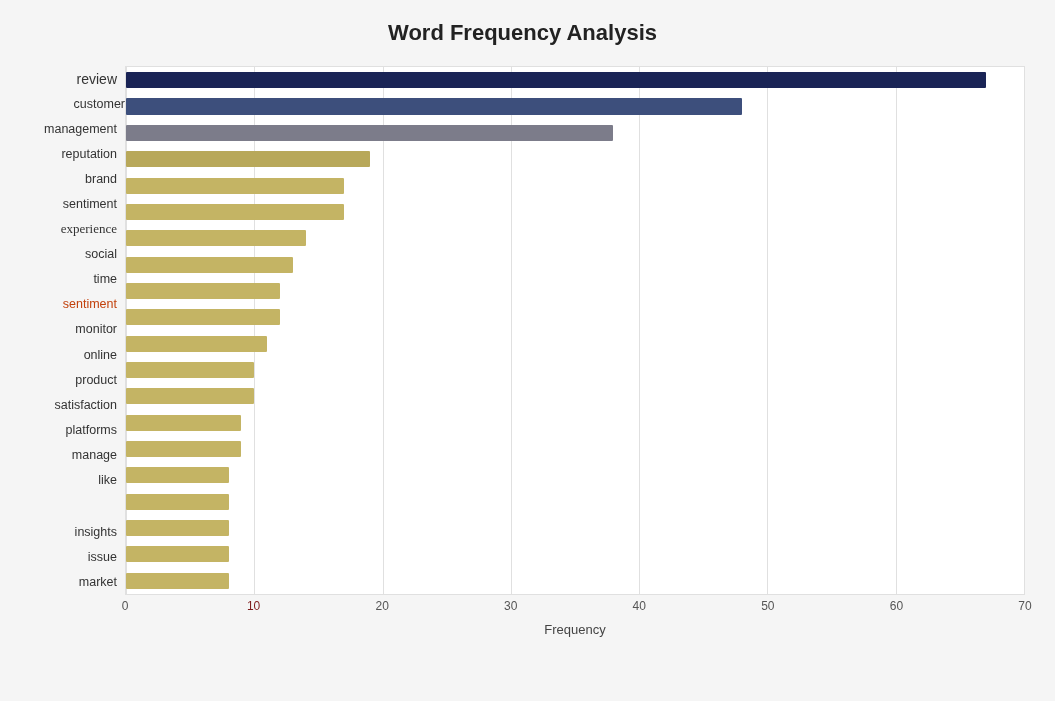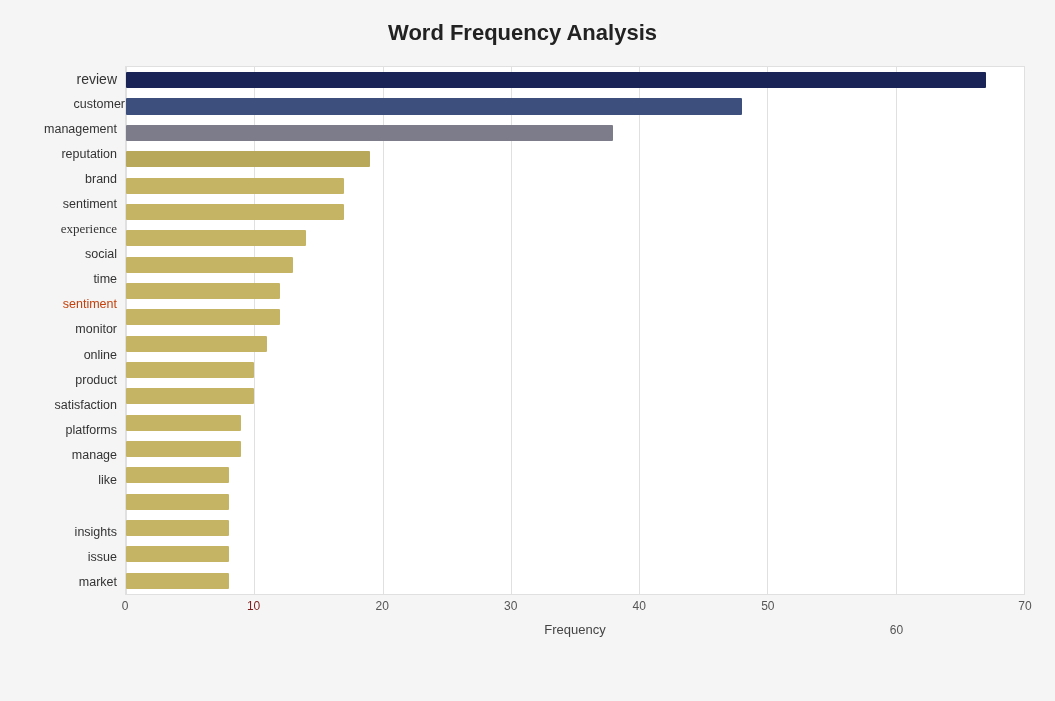--- a/index.html
+++ b/index.html
@@ -137,19 +137,19 @@
     </div>
 
     <div style="display:flex; flex-direction:column;">
       <div style="margin-left:105px; position:relative; height:25px;" id="x-axis-ticks">
           <div style="position: absolute; left: 0%; transform: translateX(-50%); font-size: 12px; color: rgb(85, 85, 85); top: 4px;">0</div>
           <div style="position: absolute; left: 14.2857%; transform: translateX(-50%); font-size: 12px; color: #7f1d1d; top: 4px;">10</div>
           <div style="position: absolute; left: 28.5714%; transform: translateX(-50%); font-size: 12px; color: rgb(85, 85, 85); top: 4px;">20</div>
           <div style="position: absolute; left: 42.8571%; transform: translateX(-50%); font-size: 12px; color: rgb(85, 85, 85); top: 4px;">30</div>
           <div style="position: absolute; left: 57.1429%; transform: translateX(-50%); font-size: 12px; color: rgb(85, 85, 85); top: 4px;">40</div>
           <div style="position: absolute; left: 71.4286%; transform: translateX(-50%); font-size: 12px; color: rgb(85, 85, 85); top: 4px;">50</div>
-          <div style="position: absolute; left: 85.7143%; transform: translateX(-50%); font-size: 12px; color: rgb(85, 85, 85); top: 4px; margin-top: 24px;">60</div>
+          <div style="position: absolute; left: 85.7143%; transform: translateX(-50%); font-size: 12px; color: rgb(85, 85, 85); top: 4px;">60</div>
           <div style="position: absolute; left: 100%; transform: translateX(-50%); font-size: 12px; color: rgb(85, 85, 85); top: 4px;">70</div>
         </div>
       <div style="text-align:center; font-size:13px; color:#444; margin-left:105px; margin-top:2px;">Frequency</div>
     </div>
   </div>
 </div>
 
 </body></html>

